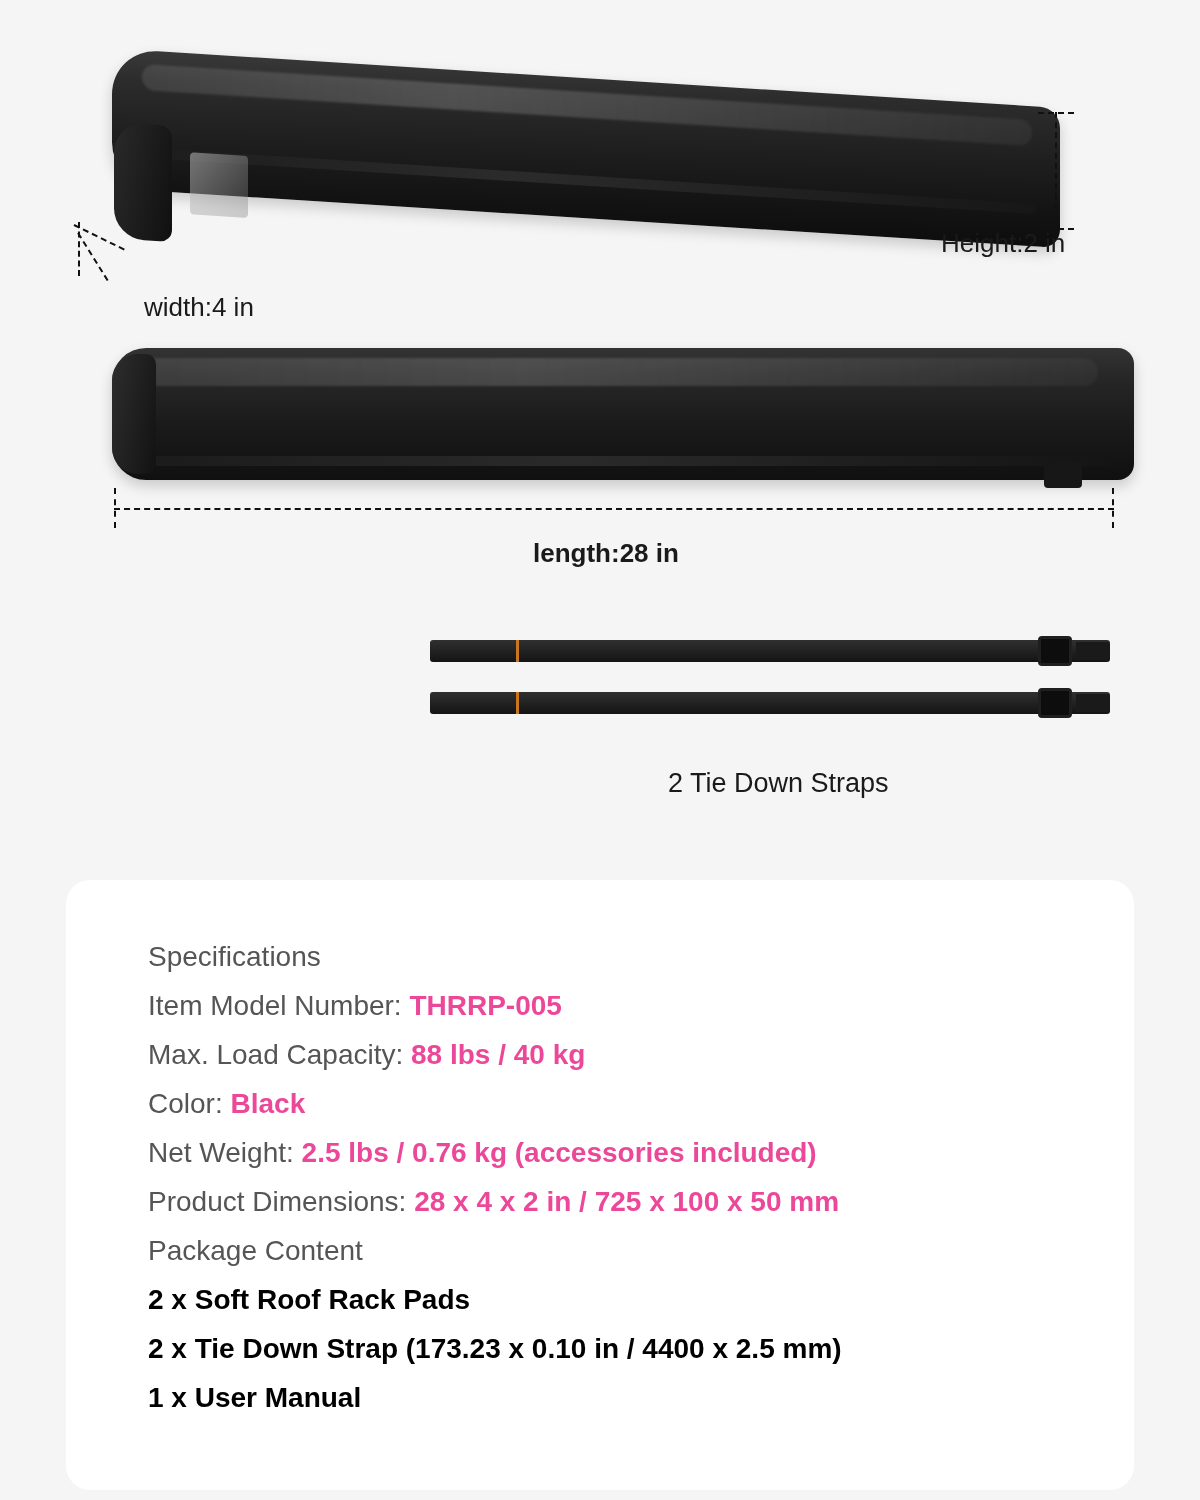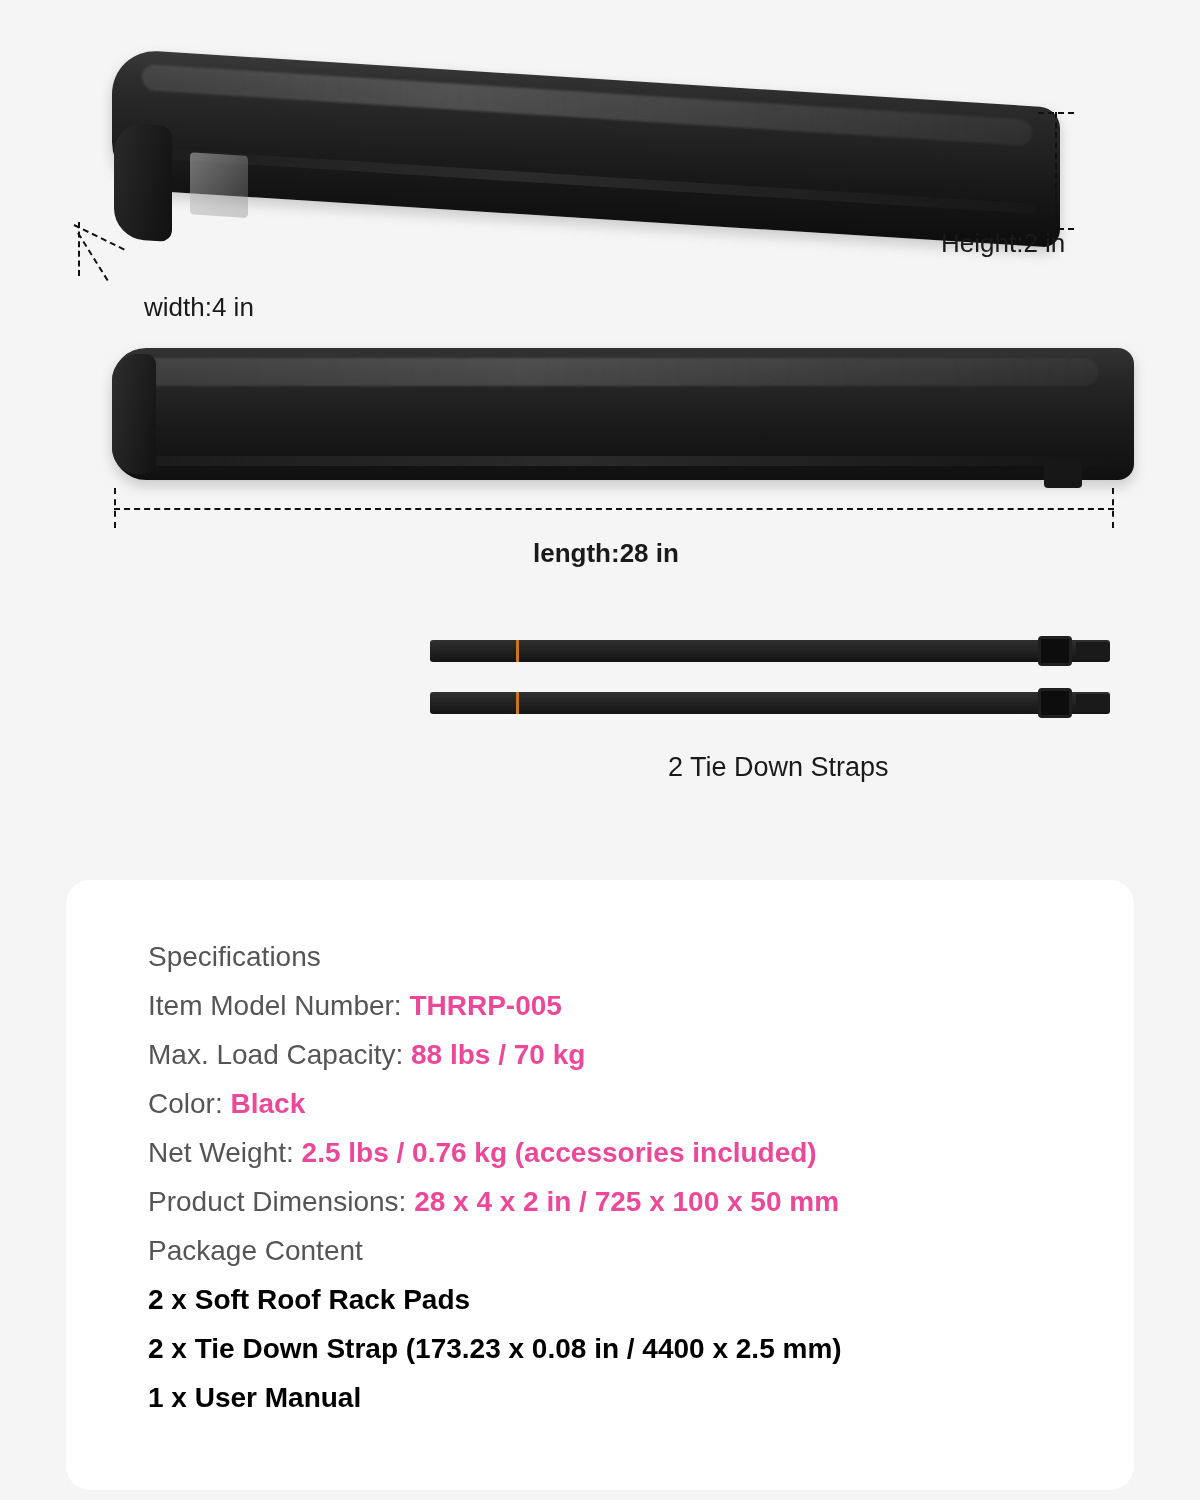--- a/index.html
+++ b/index.html
@@ -201,20 +201,21 @@
     height: 18px;
     background: #1a1a1a;
     border-radius: 0 3px 3px 0;
   }
 
   .caption {
     position: absolute;
     font-size: 27px;
     color: #1a1a1a;
     white-space: nowrap;
+    margin-top: 16px;
   }
 
   
   .spec-card {
     position: absolute;
     left: 66px;
     top: 880px;
     width: 1068px;
     height: 610px;
     background: #ffffff;
@@ -302,39 +303,39 @@
     <div class="spec-inner">
       <div class="spec-head">Specifications</div>
 
       <div class="spec-line">
         <span>Item Model Number:</span>
         <span class="val">THRRP-005</span>
       </div>
 
       <div class="spec-line">
         <span>Max. Load Capacity:</span>
-        <span class="val">88 lbs / 70 kg</span>
+        <span class="val">88 lbs / 40 kg</span>
       </div>
 
       <div class="spec-line">
         <span>Color:</span>
         <span class="val">Black</span>
       </div>
 
       <div class="spec-line">
         <span>Net Weight:</span>
         <span class="val">2.5 lbs / 0.76 kg (accessories included)</span>
       </div>
 
       <div class="spec-line">
         <span>Product Dimensions:</span>
         <span class="val">28 x 4 x 2 in / 725 x 100 x 50 mm</span>
       </div>
 
       <div class="spec-head">Package Content</div>
 
       <div class="pkg-item">2 x Soft Roof Rack Pads</div>
-      <div class="pkg-item">2 x Tie Down Strap (173.23 x 0.08 in / 4400 x 2.5 mm)</div>
+      <div class="pkg-item">2 x Tie Down Strap (173.23 x 0.10 in / 4400 x 2.5 mm)</div>
       <div class="pkg-item">1 x User Manual</div>
     </div>
   </div>
 
 </div>
 
 </body></html>

